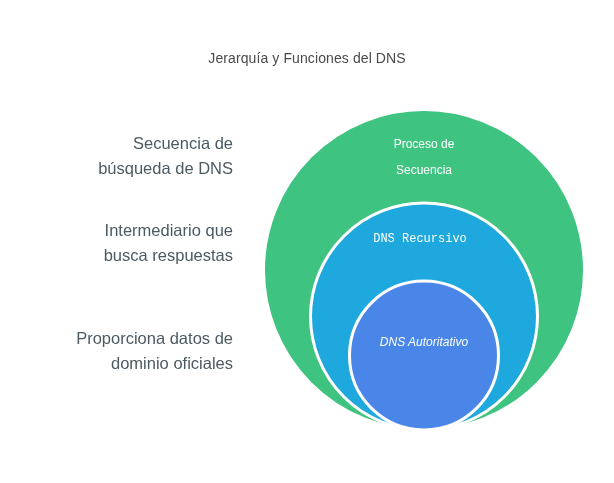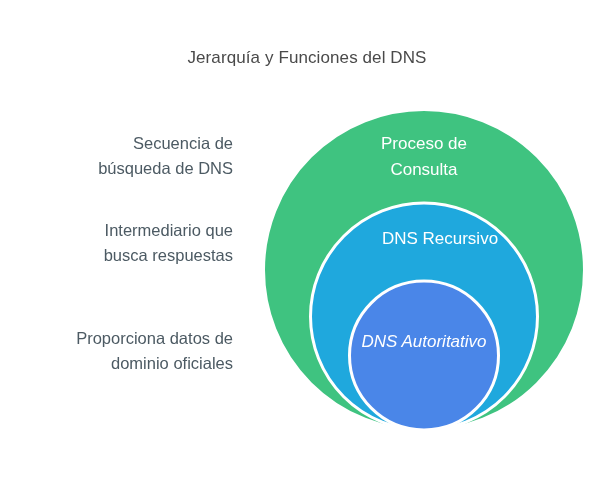--- a/index.html
+++ b/index.html
@@ -24,21 +24,21 @@
     height: 483px;
   }
 
   
   .diagram-title {
     position: absolute;
     left: 0;
     top: 46px;
     width: 614px;
     text-align: center;
-    font-size: 17px;
+    font-size: 14px;
     line-height: 24px;
     color: #4a4a4a;
     letter-spacing: 0.1px;
     white-space: nowrap;
   }
 
   
   .annotation {
     position: absolute;
     right: 381px;      
@@ -63,36 +63,37 @@
     top: 0;
     width: 614px;
     height: 483px;
   }
 
   
   .circle-label {
     position: absolute;
     text-align: center;
     color: #ffffff;
-    font-size: 17px;
+    font-size: 12px;
     line-height: 26px;
     width: 240px;
     pointer-events: none;
   }
   .circle-label .line {
     display: block;
     white-space: nowrap;
   }
   .label-outer {
     left: 304px;
     top: 131px;
   }
   .label-middle {
-    left: 320px;
+    left: 300px;
     top: 226px;
+    font-family: Liberation Mono, monospace;
   }
   .label-inner {
     left: 304px;
     top: 329px;
   }
 </style>
 </head>
 <body style="background: rgb(255, 255, 255);">
 
 <div id="diagram-root">
@@ -115,21 +116,21 @@
   </div>
 
   <svg class="circle-stack" viewBox="0 0 614 483" width="614" height="483">
     <circle cy="270" r="160" fill="#3fc380" stroke="#ffffff" stroke-width="2" cx="424"></circle>
     <circle cy="316.5" r="113.5" fill="#1fa8dd" stroke="#ffffff" stroke-width="3" cx="424"></circle>
     <circle cy="355.5" r="74.5" fill="#4a86e8" stroke="#ffffff" stroke-width="3" cx="424"></circle>
   </svg>
 
   <div class="circle-label label-outer" style="color: rgb(255, 255, 255);">
     <span class="line">Proceso de</span>
-    <span class="line">Consulta</span>
+    <span class="line">Secuencia</span>
   </div>
 
   <div class="circle-label label-middle" style="color: rgb(255, 255, 255);">
     <span class="line">DNS Recursivo</span>
   </div>
 
   <div class="circle-label label-inner" style="color: rgb(255, 255, 255); font-style: italic;">
     <span class="line">DNS Autoritativo</span>
     <span class="line"></span>
   </div>

